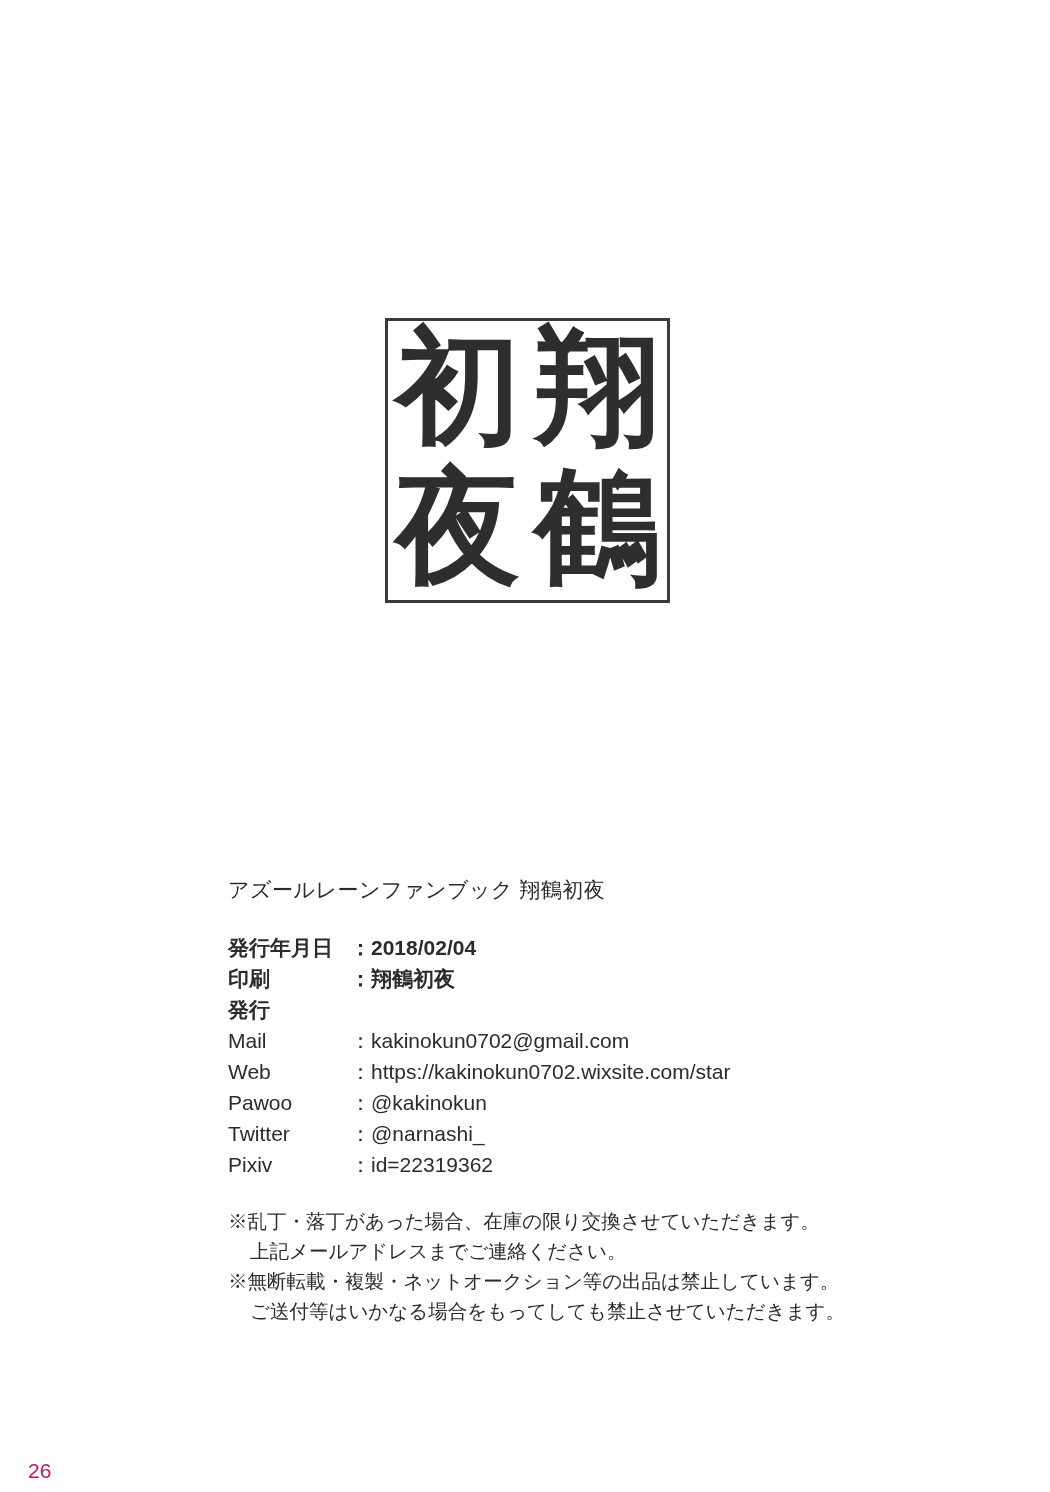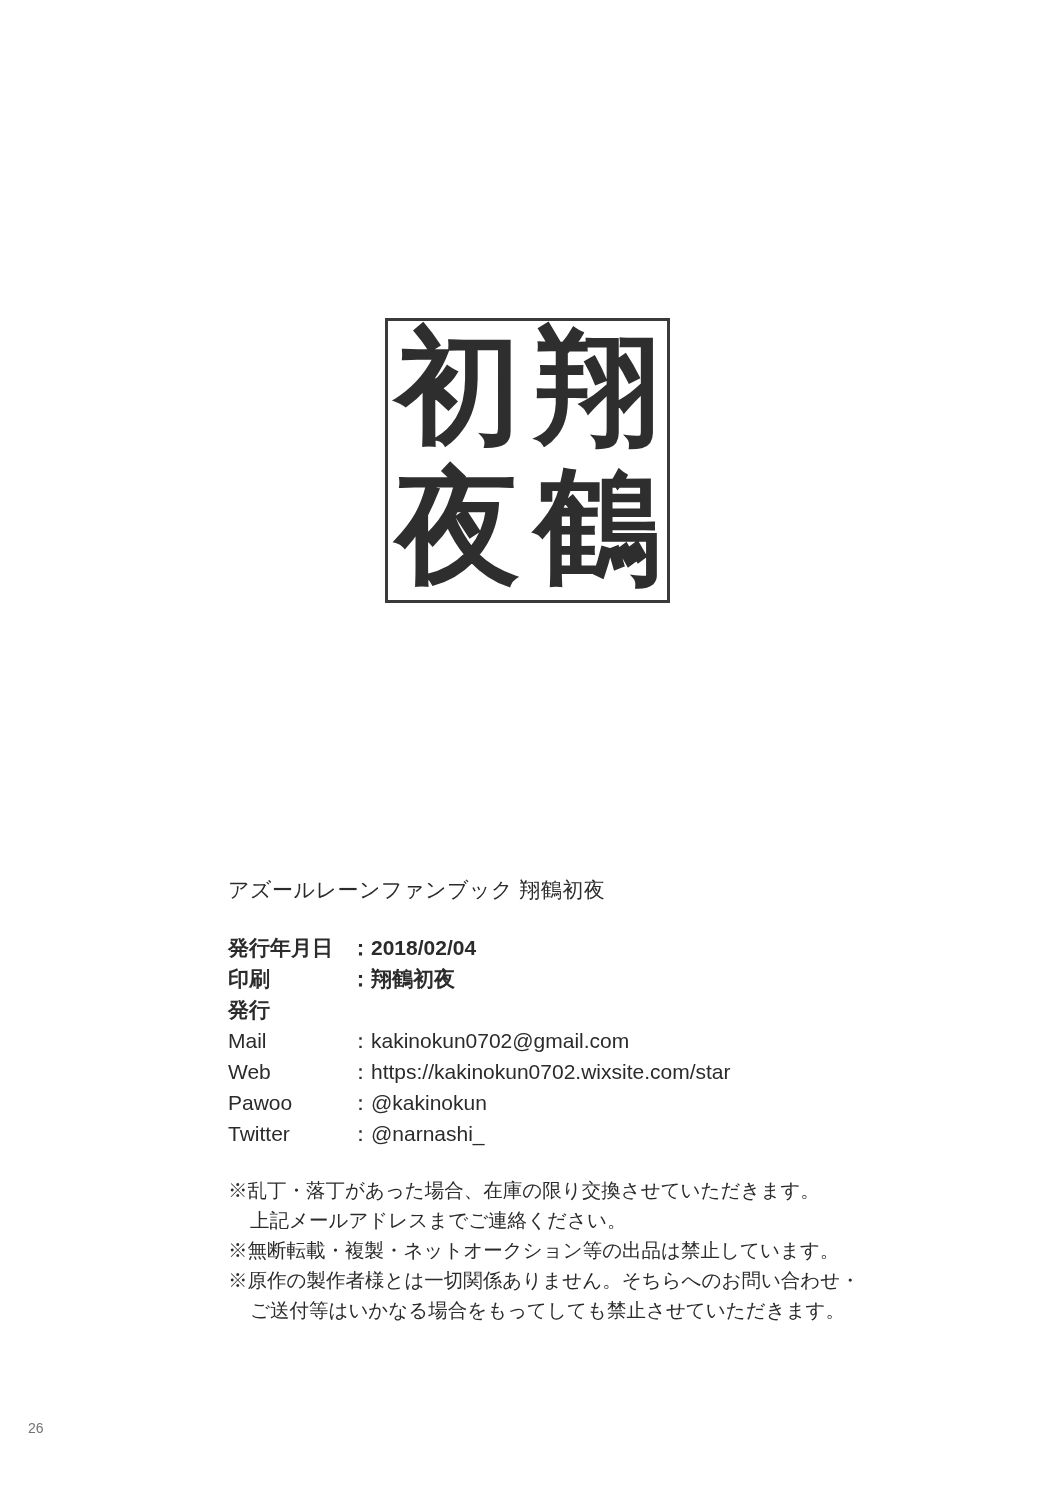--- a/index.html
+++ b/index.html
@@ -93,23 +93,23 @@
     white-space: nowrap;
   }
   .note-line.indent {
     padding-left: 22px;
   }
 
   
   #page-number {
     position: absolute;
     left: 28px;
-    top: 1420px;
-    font-size: 14px;
-    color: #737373;
+    top: 1459px;
+    font-size: 21px;
+    color: #be185d;
   }
 </style>
 </head>
 <body>
 
 <div id="logo-block">
   <div id="logo-grid">
     <span class="logo-char c1">翔</span>
     <span class="logo-char c2">初</span>
     <span class="logo-char c3">鶴</span>
@@ -150,26 +150,29 @@
     <div class="info-row">
       <span class="info-label">Pawoo</span>
       <span class="info-value"><span>：</span><span>@kakinokun</span></span>
     </div>
 
     <div class="info-row">
       <span class="info-label">Twitter</span>
       <span class="info-value"><span>：</span><span>@narnashi_</span></span>
     </div>
 
+    <div class="info-row">
+      <span class="info-label">Pixiv</span>
+      <span class="info-value"><span>：</span><span>id=22319362</span></span>
+    </div>
 
   </div>
 
   <div id="notes">
     <div class="note-line">※乱丁・落丁があった場合、在庫の限り交換させていただきます。</div>
     <div class="note-line indent">上記メールアドレスまでご連絡ください。</div>
     <div class="note-line">※無断転載・複製・ネットオークション等の出品は禁止しています。</div>
-    <div class="note-line">※原作の製作者様とは一切関係ありません。そちらへのお問い合わせ・</div>
     <div class="note-line indent">ご送付等はいかなる場合をもってしても禁止させていただきます。</div>
   </div>
 
 </div>
 
 <div id="page-number">26</div>
 
 </body></html>

